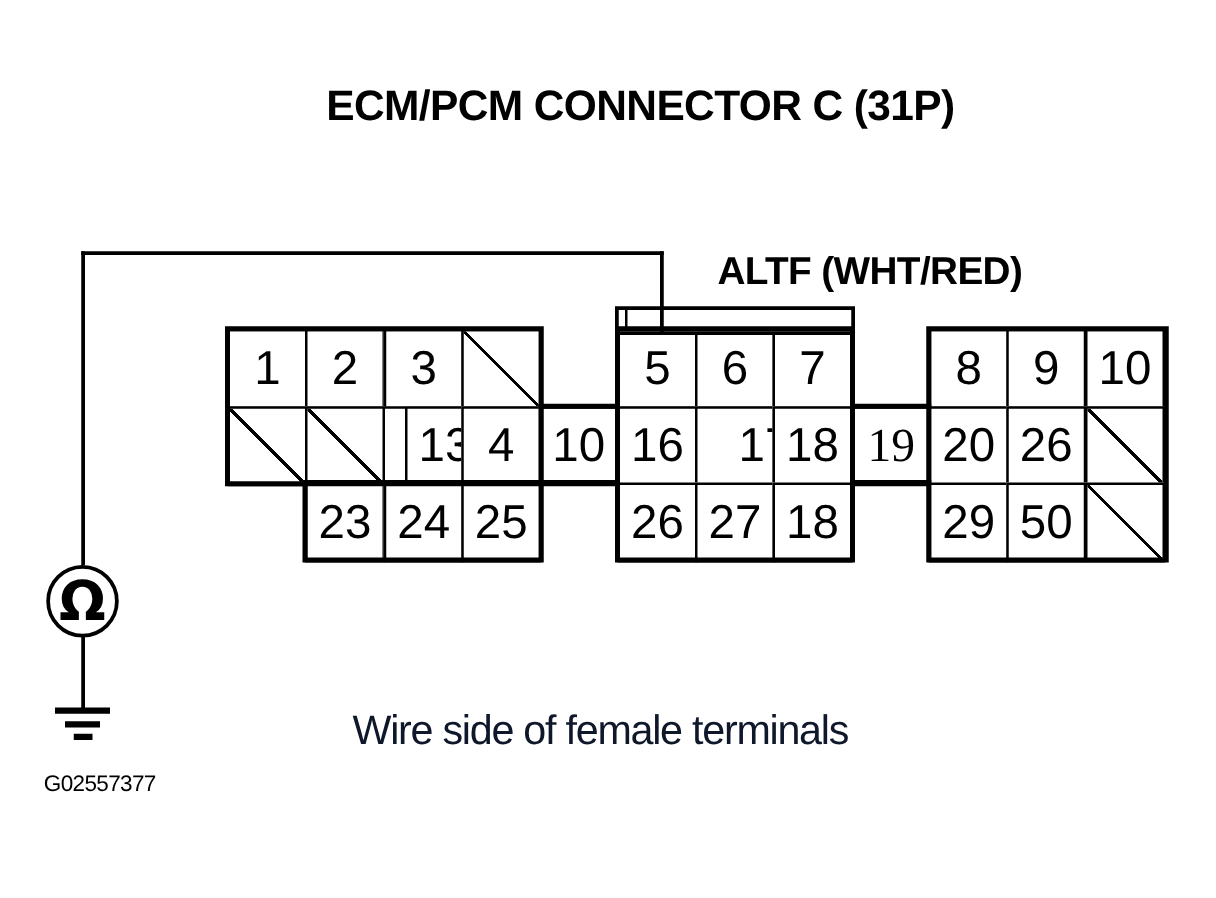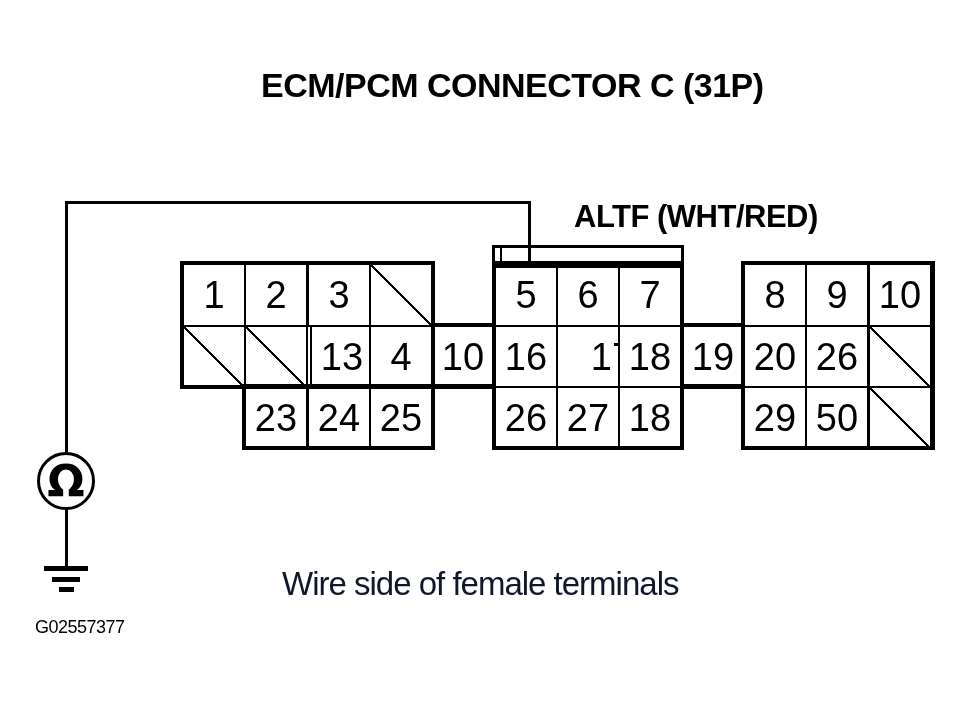--- a/index.html
+++ b/index.html
@@ -104,27 +104,27 @@
     <div class="cell diag" style="left:369px; top:263px;"></div>
     <div class="cell" style="left:494px; top:263px;">5</div>
     <div class="cell" style="left:556px; top:263px;">6</div>
     <div class="cell" style="left:618px; top:263px;">7</div>
     <div class="cell" style="left:743px; top:263px;">8</div>
     <div class="cell" style="left:805px; top:263px;">9</div>
     <div class="cell" style="left:868px; top:263px;">10</div>
 
     <div class="cell diag" style="left:182px; top:325px;"></div>
     <div class="cell diag" style="left:244px; top:325px;"></div>
-    <div class="cell" style="left:310px; top:325px;">13</div>
+    <div class="cell" style="left:324px; top:325px;">13</div>
     <div class="cell" style="left:369px; top:325px;">4</div>
     <div class="cell" style="left:431px; top:325px;">10</div>
     <div class="cell" style="left:494px; top:325px;">16</div>
     <div class="cell" style="left:556px; top:325px;padding-left:48px;">17</div>
     <div class="cell" style="left:618px; top:325px;">18</div>
-    <div class="cell" style="left:681px; top:325px;">19</div>
+    <div class="cell" style="left:681px; top:325px;font-family:Liberation Serif, serif;">19</div>
     <div class="cell" style="left:743px; top:325px;">20</div>
     <div class="cell" style="left:805px; top:325px;">26</div>
     <div class="cell diag" style="left:868px; top:325px;"></div>
 
     <div class="cell" style="left:244px; top:386px;">23</div>
     <div class="cell" style="left:307px; top:386px;">24</div>
     <div class="cell" style="left:369px; top:386px;">25</div>
     <div class="cell" style="left:494px; top:386px;">26</div>
     <div class="cell" style="left:556px; top:386px;">27</div>
     <div class="cell" style="left:618px; top:386px;">18</div>

